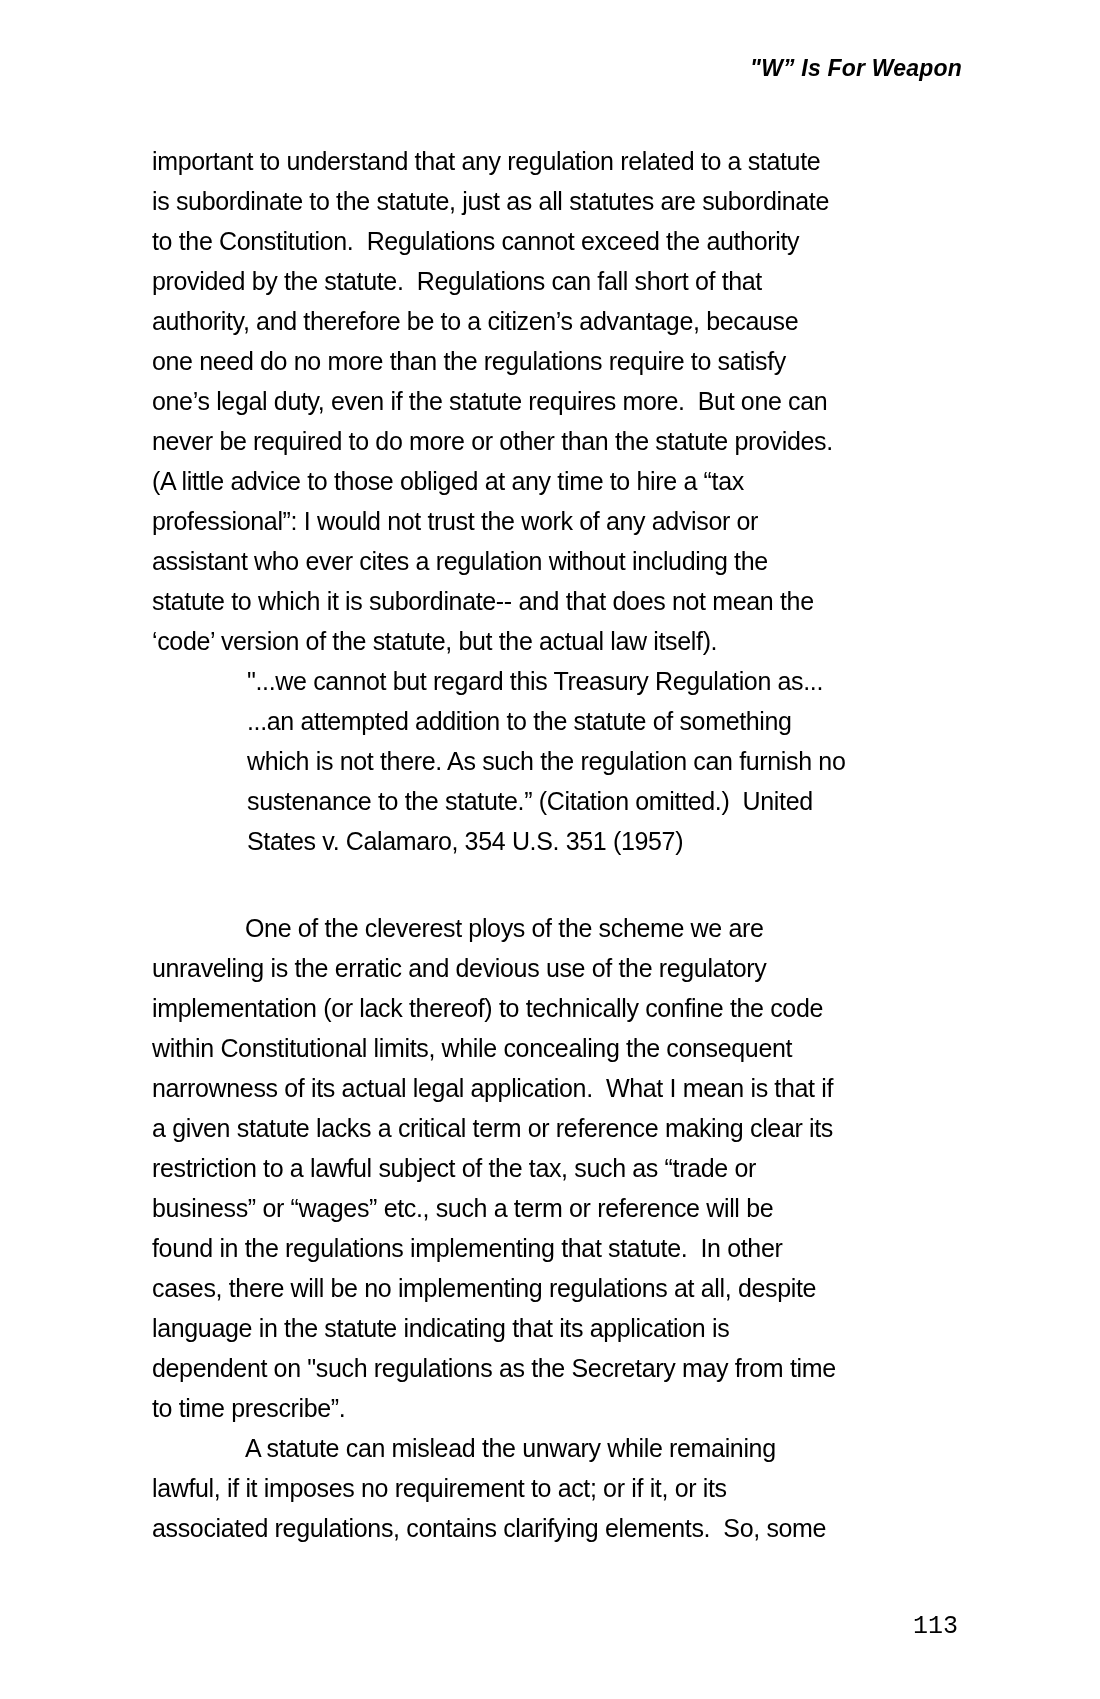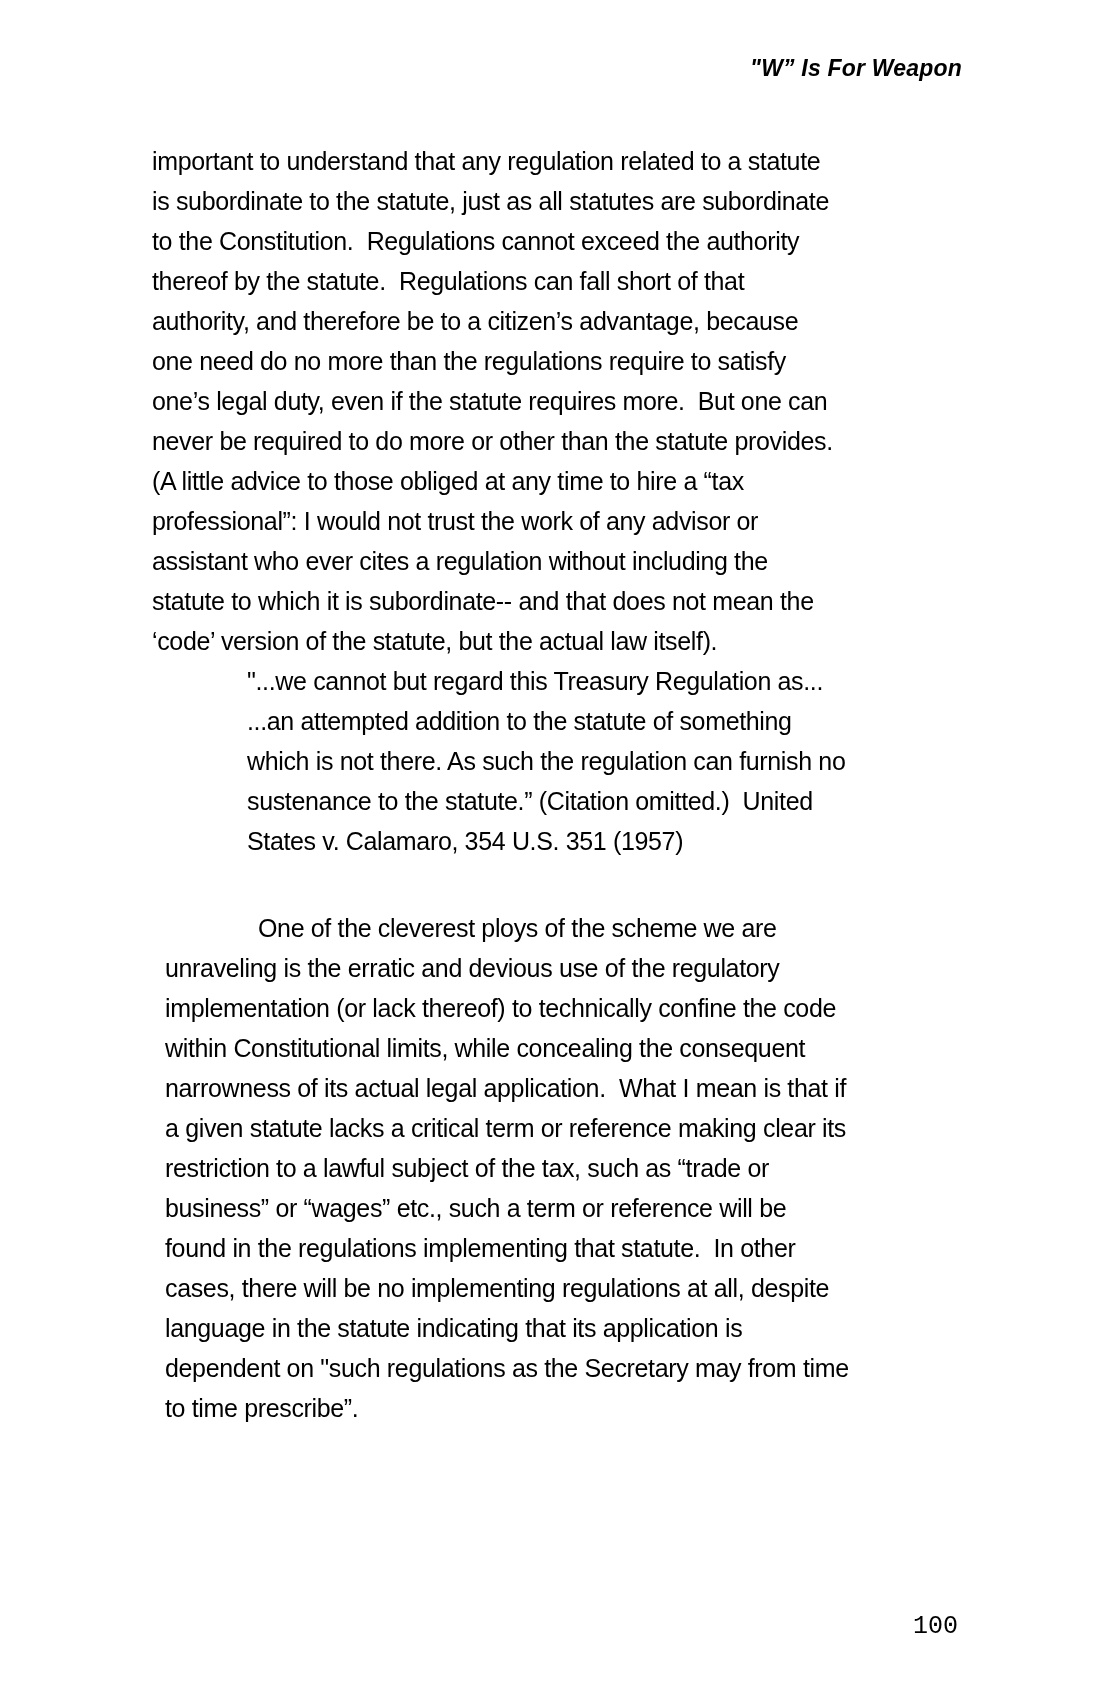--- a/index.html
+++ b/index.html
@@ -26,41 +26,41 @@
     top: 141px;
     left: 152px;
     width: 812px;
     font-size: 25px;
     line-height: 40px;
     letter-spacing: -0.35px;
   }
   .para { white-space: pre-wrap; margin: 0; }
   .para.quote { margin-left: 95px; }
   .para.indent { text-indent: 93px; }
-  .para.gap-top { margin-top: 47px; margin-left: 13px; }
+  .para.gap-top { margin-top: 47px; }
   .it { }
   .page-number {
     position: absolute;
     top: 1612px;
     right: 142px;
     font-family: "Liberation Mono", monospace;
     font-size: 25px;
   }
 </style>
 </head>
 <body>
 
 <div class="page">
   <div class="running-header">"W” Is For Weapon</div>
 
   <div class="doc-body">
       <div class="para"><span>important to understand that any regulation related to a statute
 is subordinate to the statute, just as all statutes are subordinate
 to the Constitution.  Regulations cannot exceed the authority
-thereof by the statute.  Regulations </span><span class="it">can</span><span> fall short of that
+provided by the statute.  Regulations </span><span class="it">can</span><span> fall short of that
 authority, and therefore be to a citizen’s advantage, because
 one need do no more than the regulations require to satisfy
 one’s legal duty, even if the statute requires more.  But one can
 never be required to do more or other than the statute provides.
 (A little advice to those obliged at any time to hire a “tax
 professional”: I would not trust the work of any advisor or
 assistant who ever cites a regulation without including the
 statute to which it is subordinate-- and that does not mean the
 ‘code’ version of the statute, but the actual law itself).</span></div>
       <div class="para quote"><span class="it">"...we cannot but regard this Treasury Regulation as...
@@ -74,16 +74,19 @@
 within Constitutional limits, while concealing the consequent
 narrowness of its actual legal application.  What I mean is that if
 a given statute lacks a critical term or reference making clear its
 restriction to a lawful subject of the tax, such as “trade or
 business” or “wages” etc., such a term or reference will be
 found in the regulations implementing that statute.  In other
 cases, there will be no implementing regulations at all, despite
 language in the statute indicating that its application is
 dependent on </span><span class="it">"such regulations as the Secretary may from time
 to time prescribe”</span><span>.</span></div>
+      <div class="para indent"><span>A statute can mislead the unwary while remaining
+lawful, if it imposes no requirement to act; or if it, or its
+associated regulations, contains clarifying elements.  So, some</span></div>
     </div>
 
-  <div class="page-number">100</div>
+  <div class="page-number">113</div>
 </div>
 
 </body></html>

